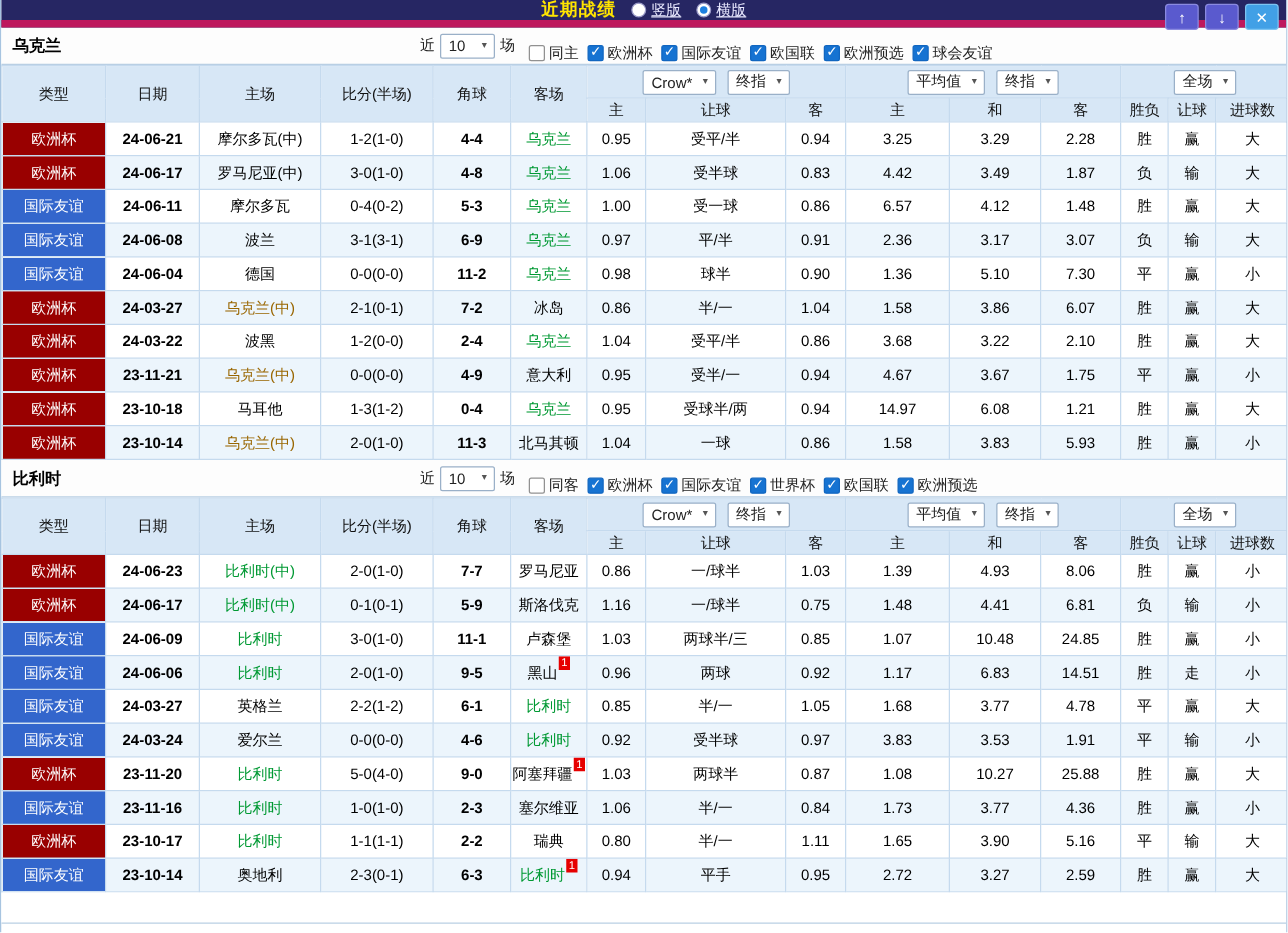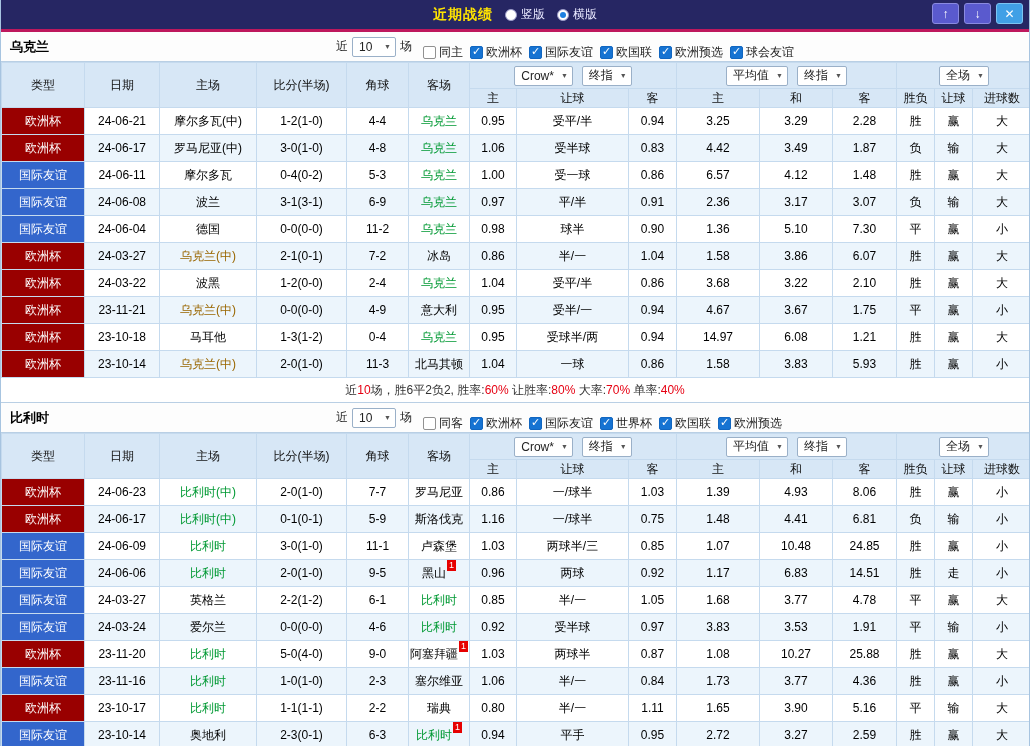--- a/index.html
+++ b/index.html
@@ -1,22 +1,22 @@
 <!DOCTYPE html>
 <html><head>
 <meta charset="utf-8">
 <style>
   html,body{margin:0;padding:0;}
   body{width:1030px;background:#fff;font-family:"Liberation Sans","DejaVu Sans",sans-serif;font-size:12px;}
   .page{width:1030px;height:746px;overflow:hidden;border-left:1px solid #a7c4e0;border-right:1px solid #a7c4e0;box-sizing:border-box;}
   
-  .topbar{height:32px;background:#262663;position:relative;border-bottom:3px solid #be185d;box-sizing:border-box;}
+  .topbar{height:22px;background:#262663;position:relative;border-bottom:6px solid #be185d;box-sizing:border-box;}
   .topbar-center{position:absolute;left:0;right:0;top:0;bottom:0;display:flex;align-items:center;justify-content:center;gap:12px;}
   .tb-title{color:#ffe400;font-weight:bold;font-size:14px;letter-spacing:1px;}
-  .radio-item{display:flex;align-items:center;gap:4px;color:#e9e9ff;font-size:12px;cursor:pointer;}
+  .radio-item{display:flex;align-items:center;gap:4px;color:#e9e9ff;font-size:12px;cursor:pointer;text-decoration:underline;}
   .radio{width:12px;height:12px;border-radius:50%;background:#fff;border:1px solid #9a9ac8;position:relative;box-sizing:border-box;}
   .radio.on::after{content:"";position:absolute;left:2px;top:2px;width:6px;height:6px;border-radius:50%;background:#1c7fe0;}
   .tb-buttons{position:absolute;right:6px;top:3px;display:flex;gap:5px;}
   .tb-btn{width:27px;height:21px;border-radius:3px;border:1px solid #8a8ae0;background:#5a5ace;color:#fff;font-size:12px;line-height:18px;text-align:center;cursor:pointer;padding:0;font-family:inherit;}
   .tb-btn.close{background:#41a0e6;border-color:#7cc4f2;font-weight:bold;}
   
   .section-header{height:30px;display:flex;align-items:center;background:#fdfdfd;border-bottom:1px solid #b9cfe4;box-sizing:border-box;}
   .team-name{width:335px;padding-left:9px;font-size:13px;font-weight:bold;color:#000;box-sizing:border-box;}
   .filter-bar{display:flex;align-items:center;gap:4px;font-size:12px;color:#222;}
   .sel{display:inline-flex;align-items:center;justify-content:space-between;background:#fff;border:1px solid #9ab0c8;height:20px;padding:0 4px 0 6px;font-size:12px;color:#222;gap:7px;cursor:pointer;border-radius:2px;box-sizing:border-box;}
@@ -30,21 +30,21 @@
   table.grid{width:1030px;border-collapse:collapse;table-layout:fixed;}
   .grid th,.grid td{border:1px solid #c5daee;text-align:center;font-size:12px;padding:0;white-space:nowrap;overflow:hidden;}
   .grid thead th{background:#d7e7f6;font-weight:normal;color:#111;}
   .grid thead tr.h1 th{height:25px;}
   .grid thead tr.h2 th{height:18px;}
   .selwrap{display:flex;justify-content:center;align-items:flex-start;gap:9px;}
   .grid tbody td{height:26px;color:#000;background:#fff;}
   .grid tbody tr:nth-child(even) td{background:#ecf5fc;}
   .grid td.type-red{background:#990000 !important;color:#fff;}
   .grid td.type-blue{background:#3366cc !important;color:#fff;}
-  .c-date{color:#222;}
+  .c-date{color:#222;font-weight:bold;}
   .c-score{color:#e60012;margin-top:16px;}
   .c-odds{color:#1c4587;}
   .c-cap{color:#333;}
   .c-red{color:#e60012;}
   .c-green{color:#009933;}
   .c-blue{color:#0000e0;}
   .tm-green{color:#009933;}
   .tm-brown{color:#996600;}
   .rc-badge{display:inline-block;background:#e60000;color:#fff;font-size:9px;line-height:11px;padding:0 2px;margin-left:1px;position:relative;top:-4px;}
   .section-footer{height:25px;line-height:25px;text-align:center;font-size:12px;color:#333;background:#fff;border-bottom:1px solid #b9cfe4;box-sizing:border-box;}
@@ -342,21 +342,20 @@
               <td class="c-odds">0.86</td>
               <td class="c-odds">1.58</td>
               <td class="c-odds">3.83</td>
               <td class="c-odds">5.93</td>
               <td class="c-red">胜</td>
               <td class="c-red">赢</td>
               <td class="c-blue">小</td>
             </tr>
           </tbody>
       </table>
-      <div class="section-footer"><span>近</span><span class="c-red">10</span><span>场，胜6平2负2, 胜率:</span><span class="c-red">60%</span><span> 让胜率:</span><span class="c-red">80%</span><span> 大率:</span><span class="c-red">70%</span><span> 单率:</span><span class="c-red">40%</span></div>
     </div>
 
     <div class="section">
       <div class="section-header">
         <div class="team-name">比利时</div>
         <div class="filter-bar">
           <span>近</span>
           <span class="sel sel-count">
               <span class="sel-val">10</span>
               <span class="arr">▼</span>

